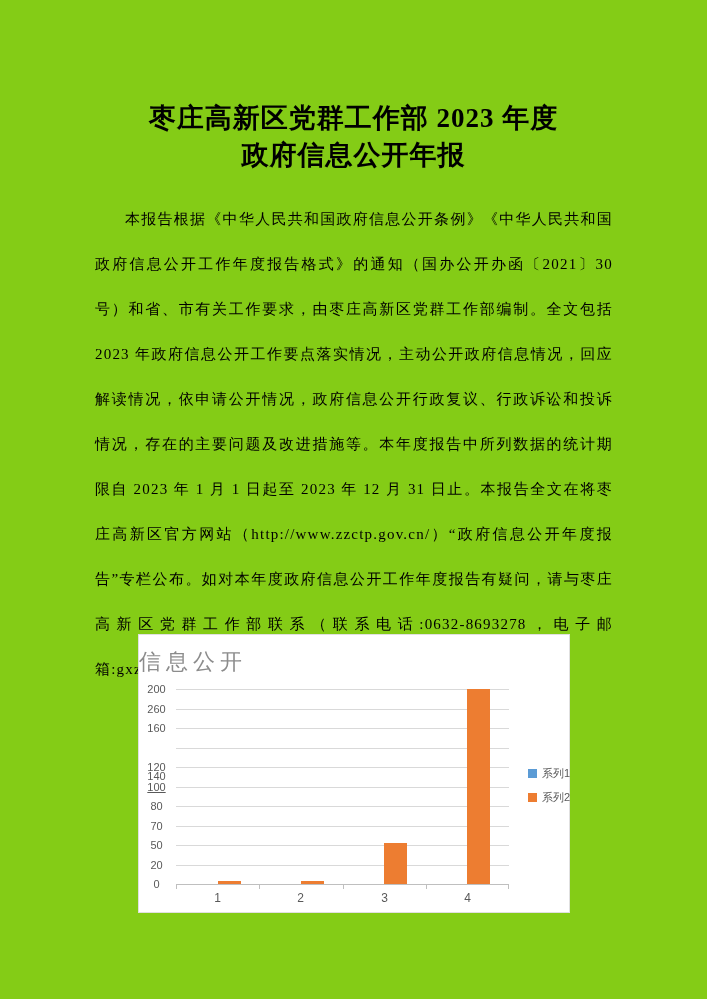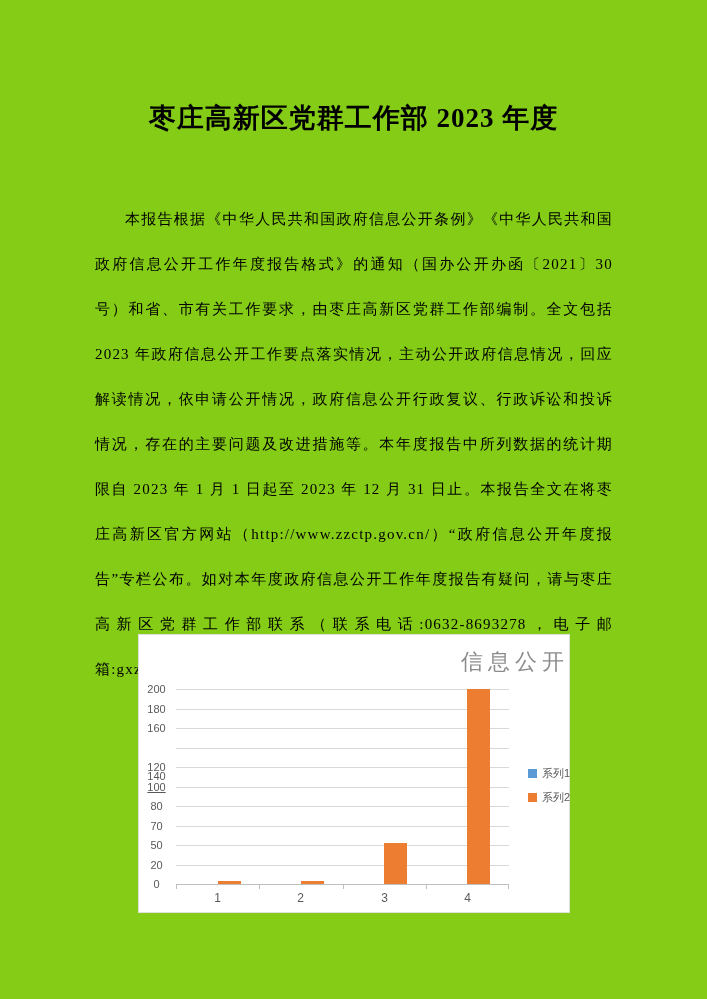--- a/index.html
+++ b/index.html
@@ -38,21 +38,21 @@
     left:138px;top:634px;
     width:432px;height:279px;
     background:#ffffff;
     border:1px solid #e0e0e0;
     box-sizing:border-box;
     font-family:"Liberation Sans","DejaVu Sans",sans-serif;
   }
   .chart-title{
     position:absolute;
     top:12px;left:0;width:100%;
-    text-align:right;
+    text-align:left;
     font-size:22px;
     letter-spacing:5px;
     color:#8c8c8c;
   }
   .plot{
     position:absolute;
     left:37px;top:54px;
     width:333px;height:195px;
     border-bottom:1px solid #bfbfbf;
   }
@@ -104,37 +104,38 @@
     flex:0 0 auto;
   }
 </style>
 </head>
 <body>
 
 <div class="page">
 
   <div class="doc-title">
     <div>枣庄高新区党群工作部 2023 年度</div>
+    <div>政府信息公开年报</div>
   </div>
 
   <p class="doc-body">本报告根据《中华人民共和国政府信息公开条例》《中华人民共和国政府信息公开工作年度报告格式》的通知（国办公开办函〔2021〕30 号）和省、市有关工作要求，由枣庄高新区党群工作部编制。全文包括 2023 年政府信息公开工作要点落实情况，主动公开政府信息情况，回应解读情况，依申请公开情况，政府信息公开行政复议、行政诉讼和投诉情况，存在的主要问题及改进措施等。本年度报告中所列数据的统计期限自 2023 年 1 月 1 日起至 2023 年 12 月 31 日止。本报告全文在将枣庄高新区官方网站（http://www.zzctp.gov.cn/）“政府信息公开年度报告”专栏公布。如对本年度政府信息公开工作年度报告有疑问，请与枣庄高新区党群工作部联系（联系电话:0632-8693278，电子邮箱:gxzgbbgs@163.com）。</p>
 
   <div class="chart">
     <div class="chart-title">信息公开</div>
     <div class="y-axis">
         <div class="ytick" style="top: 189px;">0</div>
         <div class="ytick" style="top: 170px;">20</div>
         <div class="ytick" style="top: 150px;">50</div>
         <div class="ytick" style="top: 131px;">70</div>
         <div class="ytick" style="top: 111px;">80</div>
         <div class="ytick" style="top: 92px; text-decoration: underline;">100</div>
         <div class="ytick" style="top: 72px;">120</div>
         <div class="ytick" style="top: 53px; margin-top: 28px;">140</div>
         <div class="ytick" style="top: 33px;">160</div>
-        <div class="ytick" style="top: 14px;">180</div>
+        <div class="ytick" style="top: 14px;">260</div>
         <div class="ytick" style="top: -6px;">200</div>
       </div>
     <div class="plot">
         <div class="gridline" style="top: 176px;"></div>
         <div class="gridline" style="top: 156px;"></div>
         <div class="gridline" style="top: 137px;"></div>
         <div class="gridline" style="top: 117px;"></div>
         <div class="gridline" style="top: 98px;"></div>
         <div class="gridline" style="top: 78px;"></div>
         <div class="gridline" style="top: 59px;"></div>

